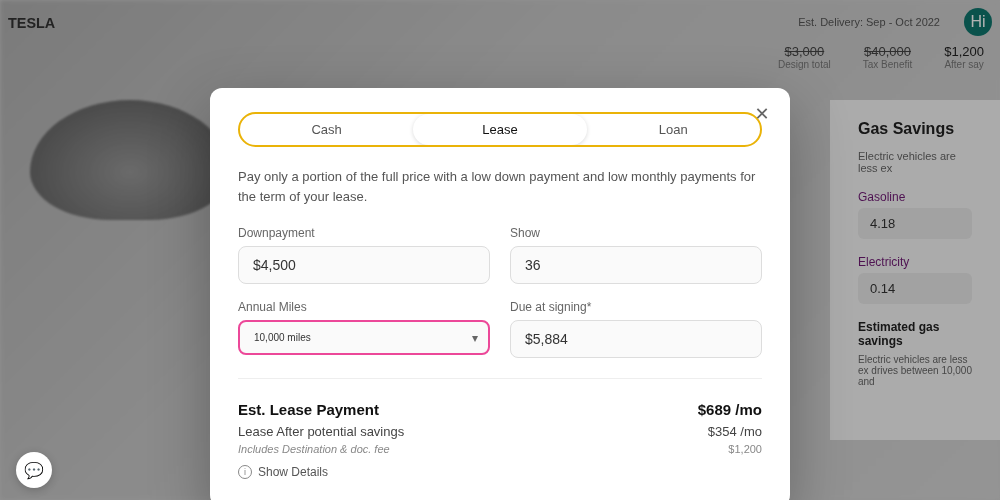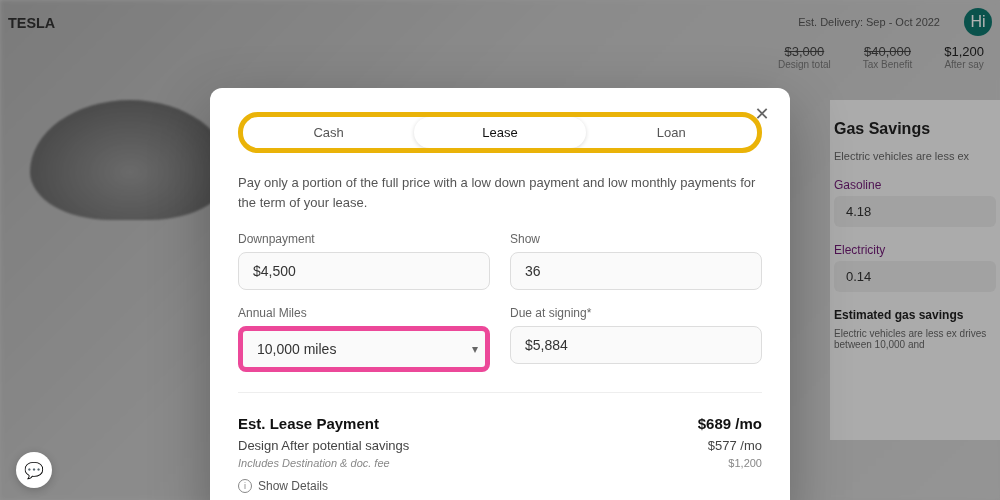--- a/index.html
+++ b/index.html
@@ -158,21 +158,21 @@
 
     
     .gas-savings-panel {
       position: absolute;
       top: 100px;
       right: 0;
       width: 170px;
       height: 340px;
       background: #f5f5f5;
       z-index: 2;
-      padding: 20px 4px;
+      padding: 20px 28px;
       overflow: hidden;
     }
 
     .gas-savings-title {
       font-size: 16px;
       font-weight: 600;
       color: #222;
       margin-bottom: 12px;
     }
 
@@ -230,21 +230,21 @@
       background: #fff;
       border-radius: 12px;
       z-index: 6;
       padding: 24px 28px 28px;
       box-shadow: 0 20px 60px rgba(0,0,0,0.3);
     }
 
     
     .tab-switcher {
       display: flex;
-      border: 5px solid #eab308;
+      border: 2px solid #eab308;
       border-radius: 20px;
       overflow: hidden;
       margin-bottom: 20px;
       width: 100%;
     }
 
     .tab-item {
       flex: 1;
       padding: 8px 0;
       text-align: center;
@@ -314,23 +314,23 @@
       outline: none;
     }
 
     .form-select-wrap {
       position: relative;
     }
 
     .form-select-wrap select {
       width: 100%;
       padding: 10px 14px;
-      border: 5px solid #ec4899;
+      border: 2px solid #ec4899;
       border-radius: 8px;
-      font-size: 14px;
+      font-size: 10px;
       color: #333;
       background: #fafafa;
       appearance: none;
       outline: none;
       cursor: pointer;
     }
 
     .form-select-wrap .chevron {
       position: absolute;
       right: 12px;
@@ -525,22 +525,22 @@
   </div>
 
   <hr class="divider">
 
   <div class="payment-section">
     <div class="est-payment-row">
       <span class="est-payment-label">Est. Lease Payment</span>
       <span class="est-payment-value">$689 /mo</span>
     </div>
     <div class="savings-row">
-      <span class="savings-label">Design After potential savings</span>
-      <span class="savings-value">$577 /mo</span>
+      <span class="savings-label">Lease After potential savings</span>
+      <span class="savings-value">$354 /mo</span>
     </div>
     <div class="fee-row">
       <span class="fee-label">Includes Destination &amp; doc. fee</span>
       <span class="fee-value">$1,200</span>
     </div>
     <div class="show-details-row">
       <div class="info-circle">i</div>
       <span class="show-details-text">Show Details</span>
     </div>
   </div>

